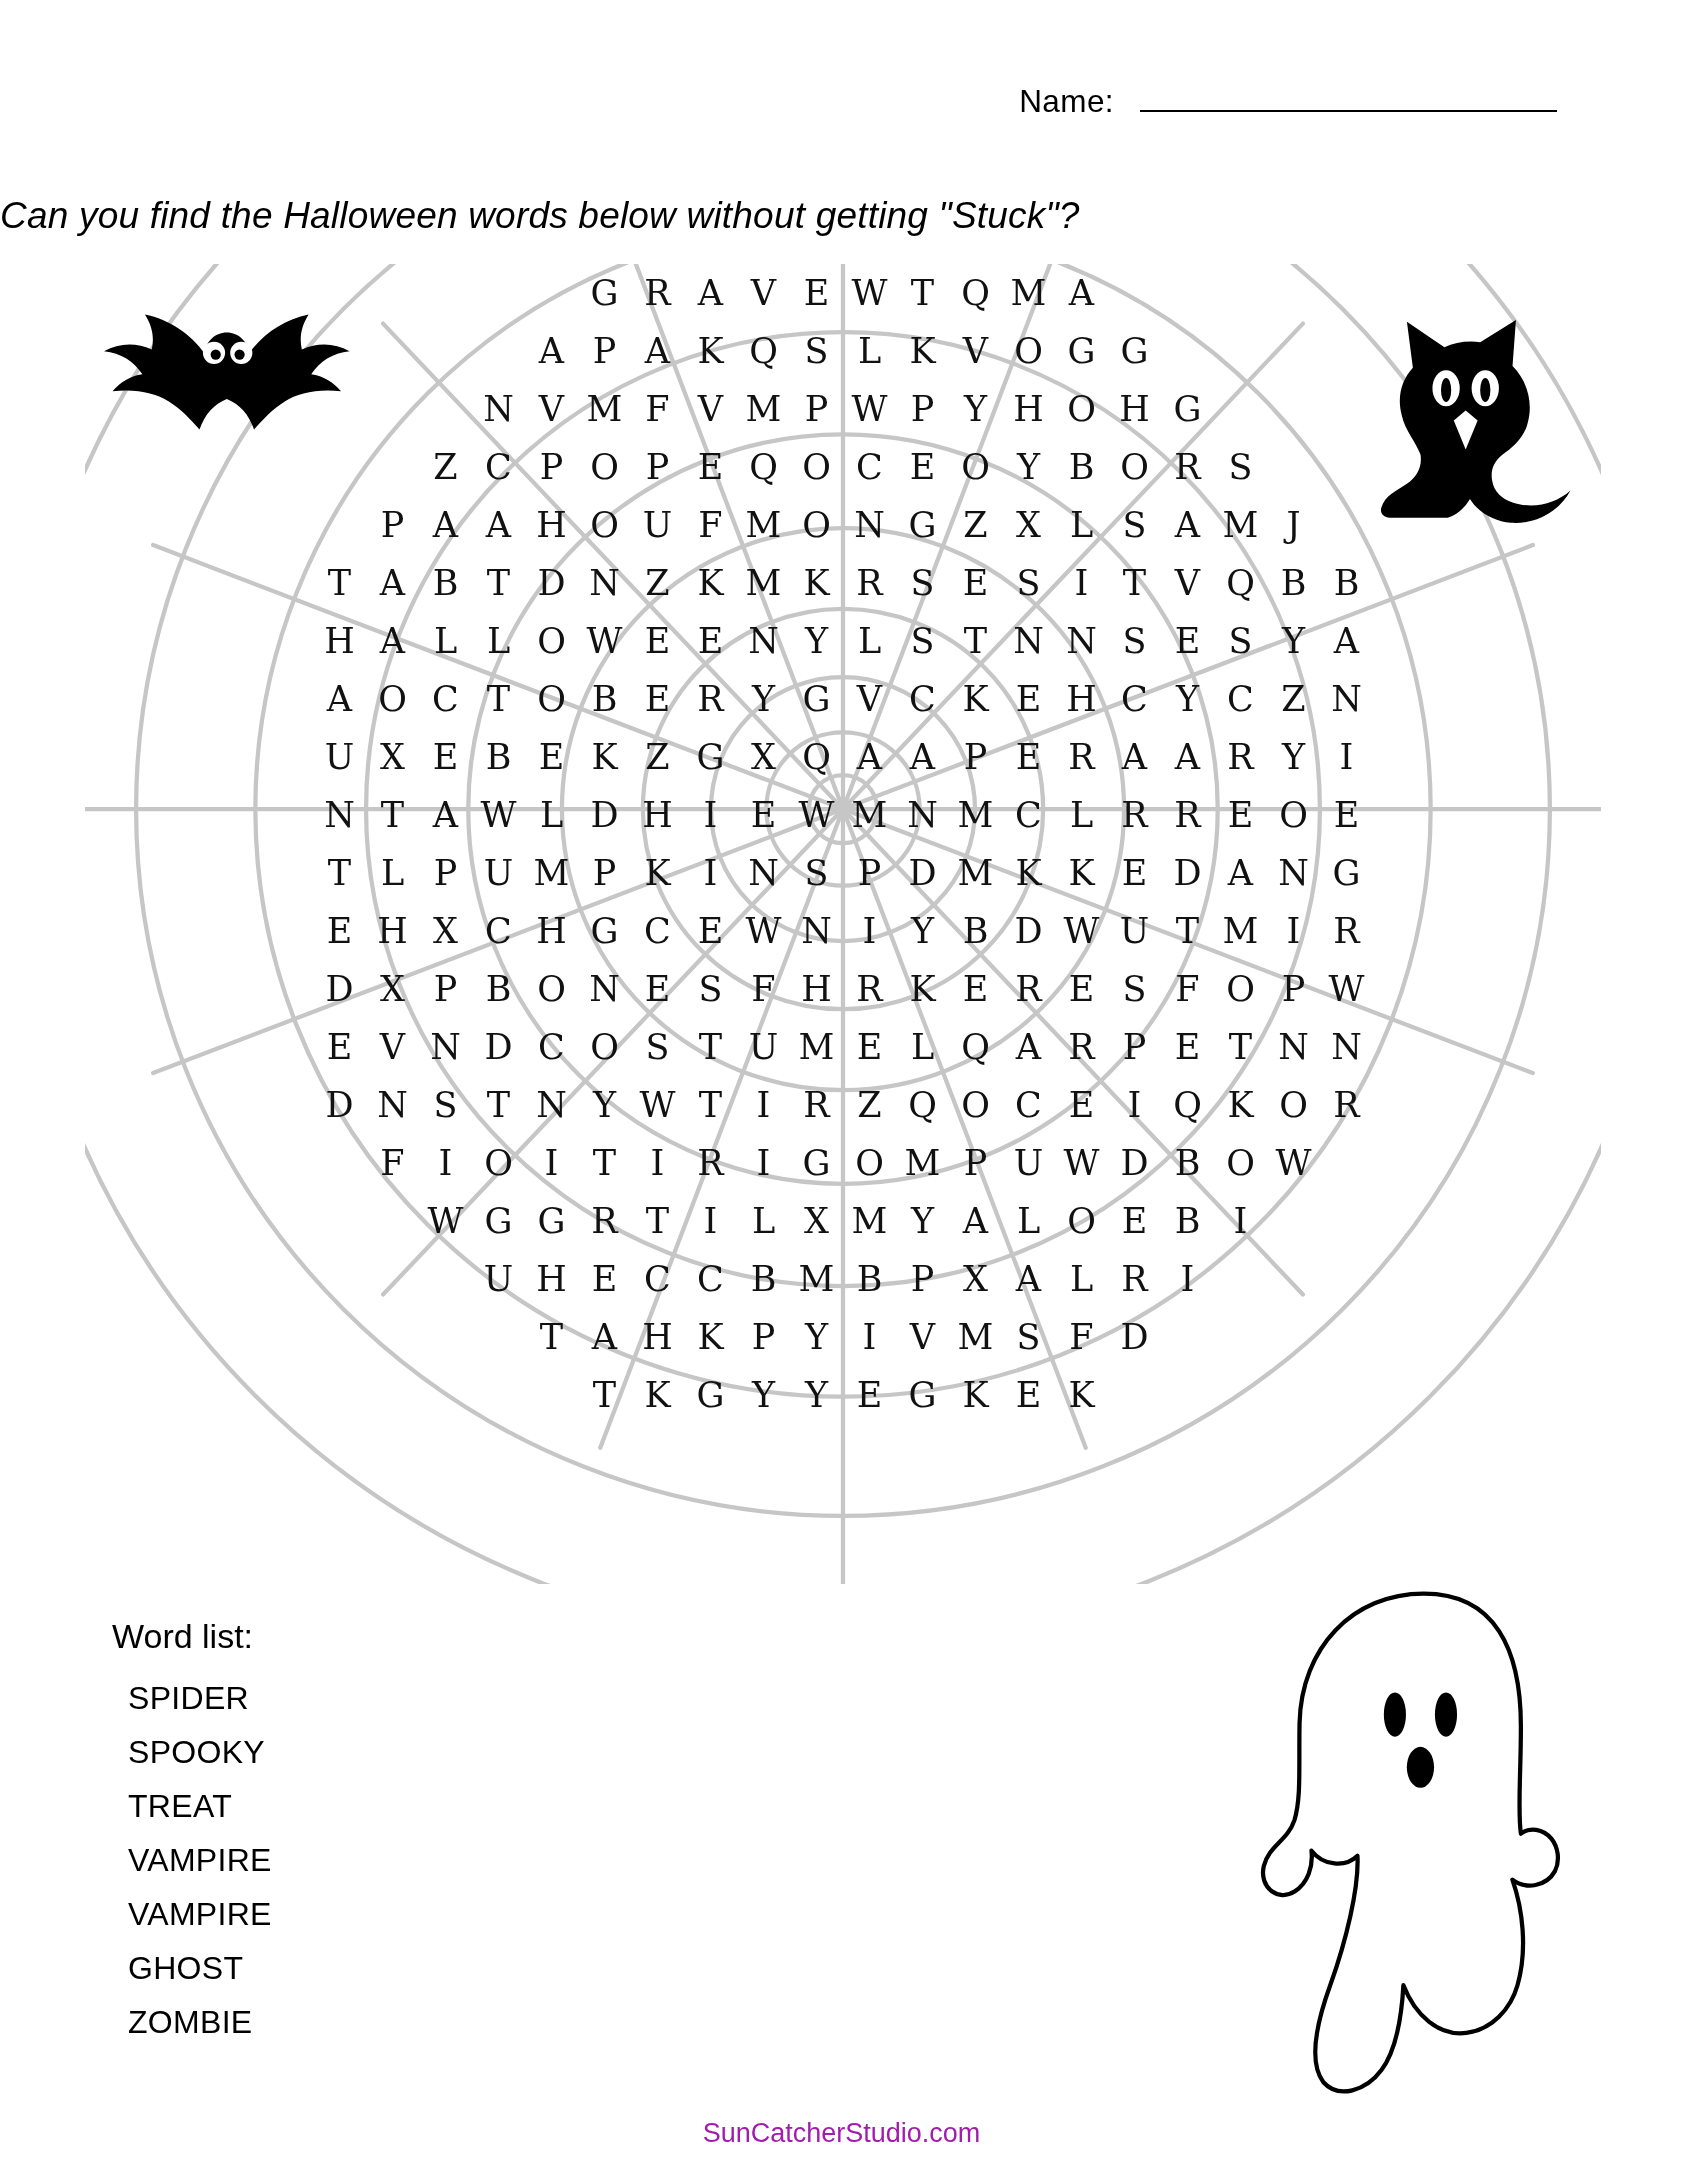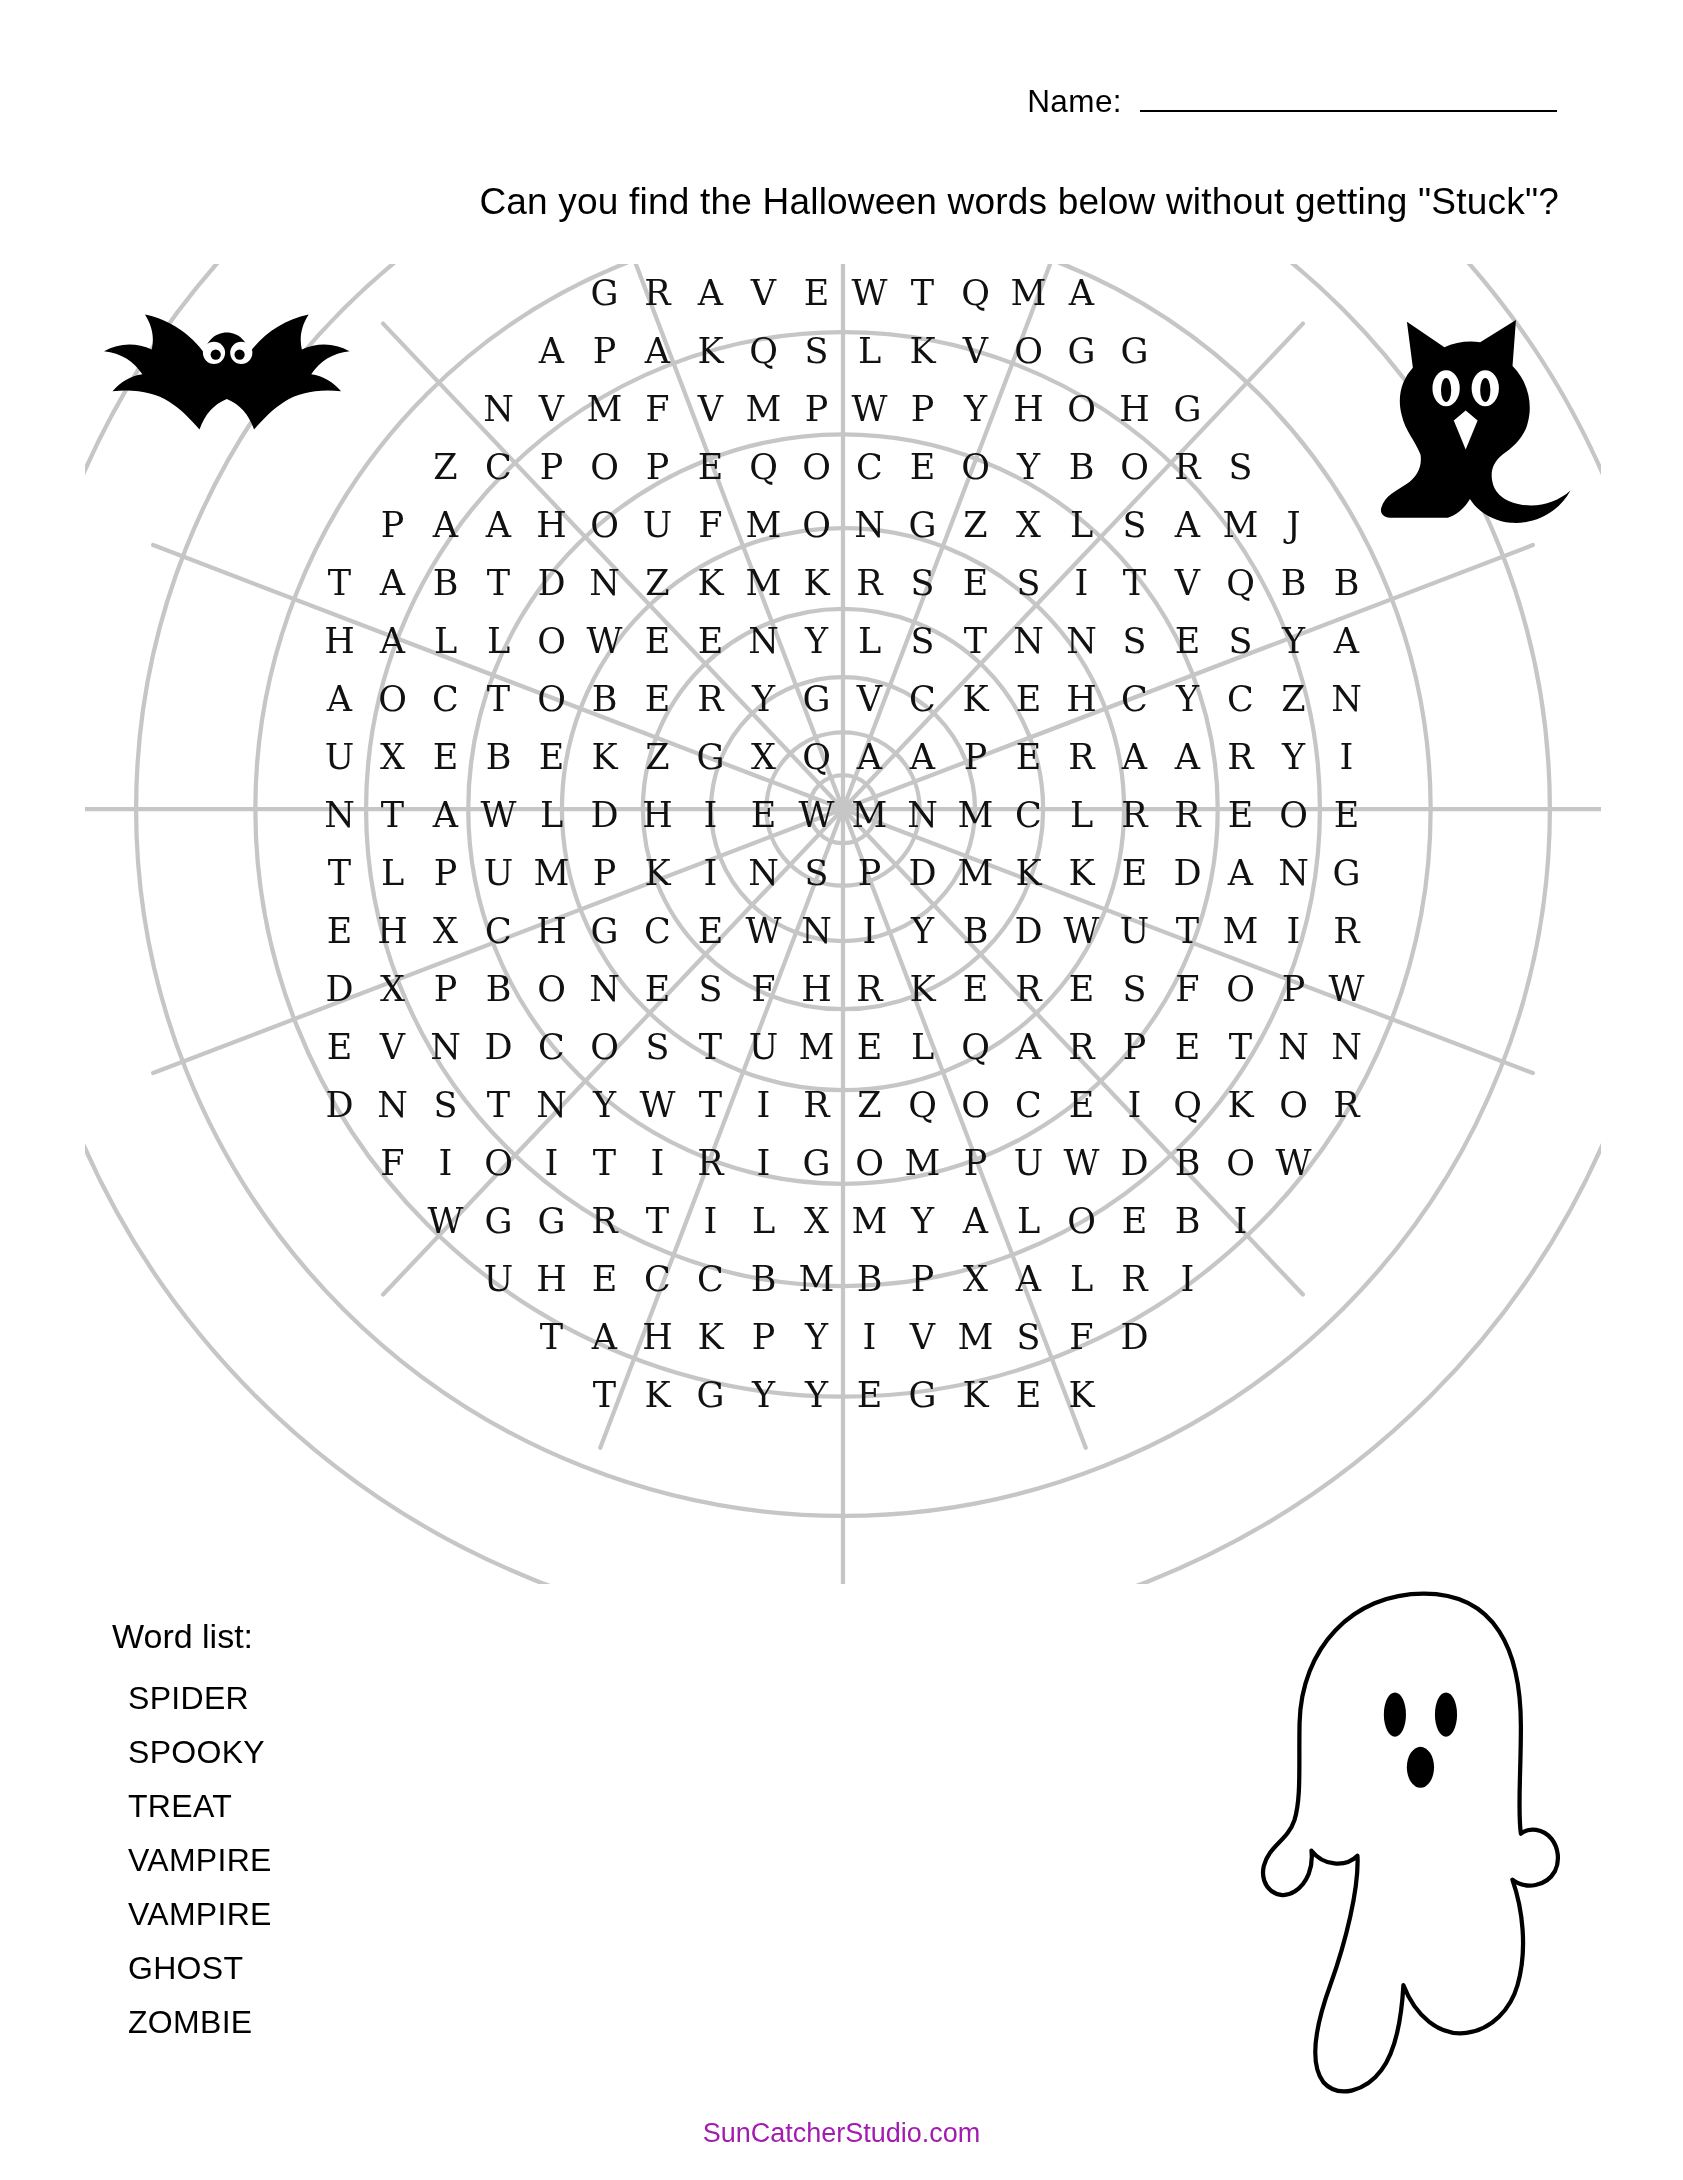--- a/index.html
+++ b/index.html
@@ -14,42 +14,43 @@
     overflow: hidden;
   }
 
   
   .name-row {
     position: absolute;
     top: 83px;
     right: 126px;
     display: flex;
     align-items: flex-end;
-    gap: 18px;
+    gap: 26px;
   }
   .name-label {
     font-size: 31.5px;
     letter-spacing: 0.4px;
   }
   .name-rule {
     width: 417px;
     height: 0;
     border-bottom: 2.6px solid #000;
     margin-bottom: 7.7px;
   }
 
   
   .instruction {
     position: absolute;
-    top: 181px;
+    top: 195px;
     left: 0;
     width: 1559px;
-    text-align: right;
+    text-align: left;
     font-size: 37px;
     letter-spacing: 0.2px;
+    font-style: italic;
   }
 
   
   .puzzle {
     position: absolute;
     top: 264px;
     left: 85px;
     width: 1516px;
     height: 1320px;
   }

